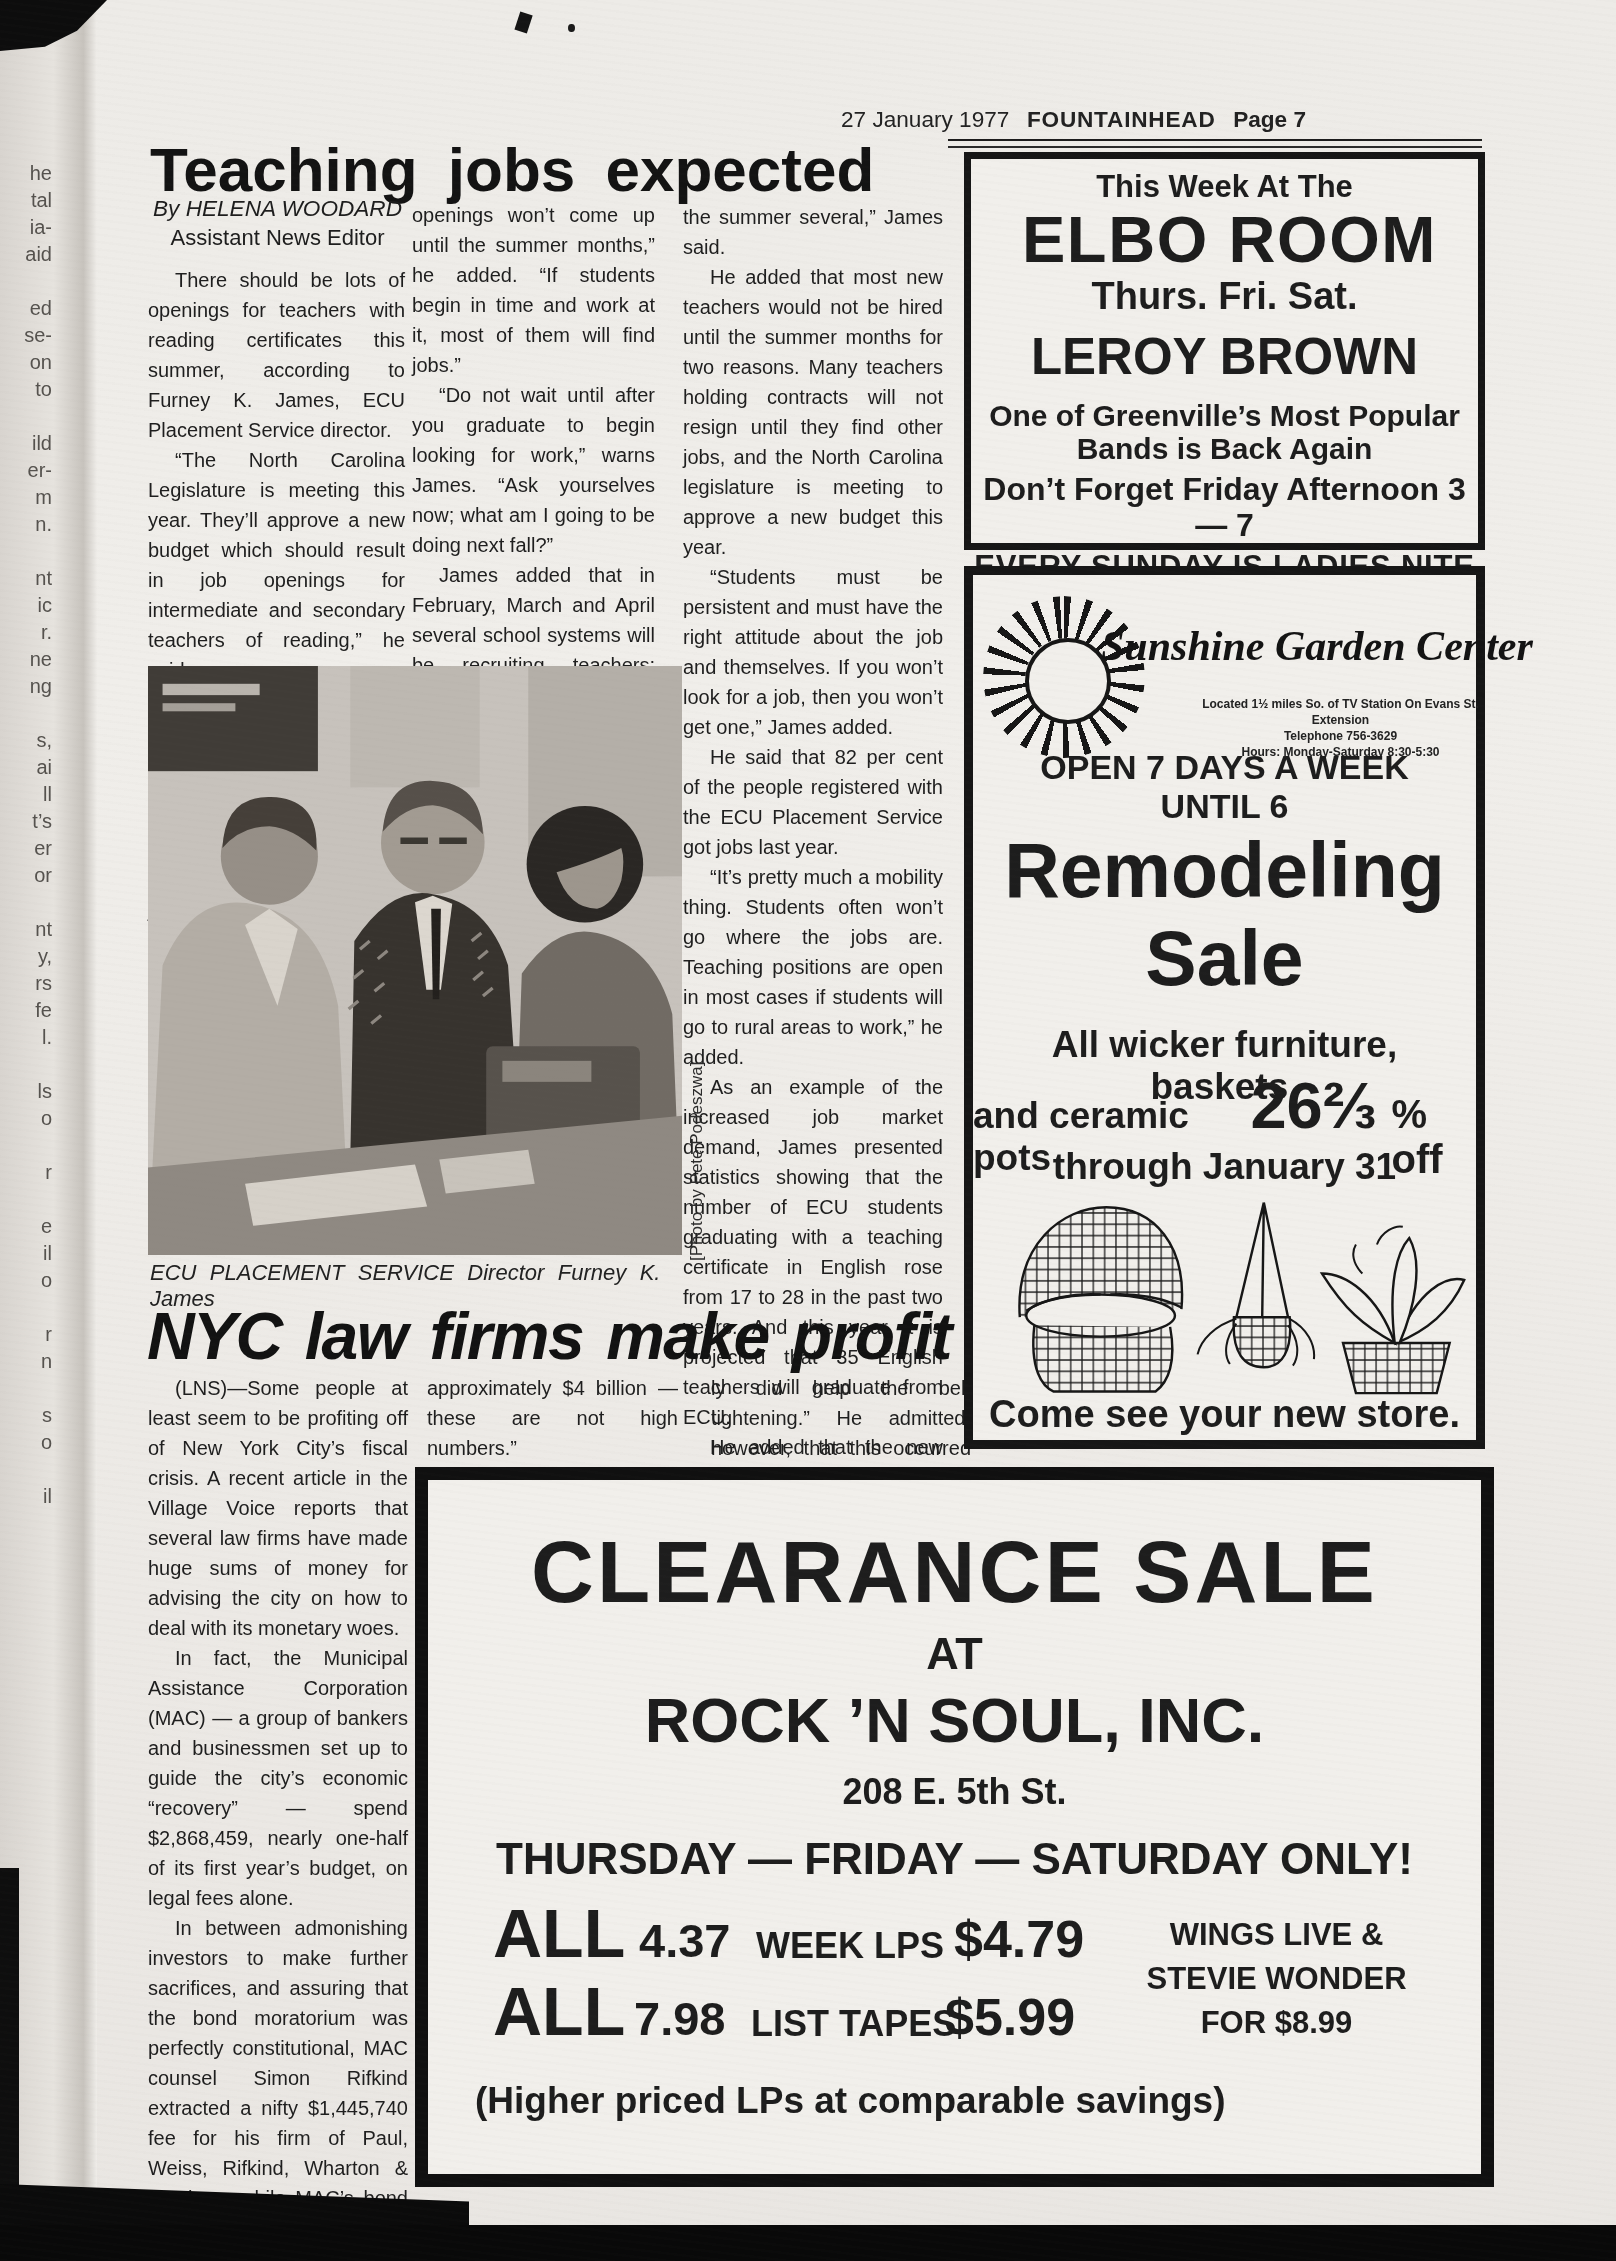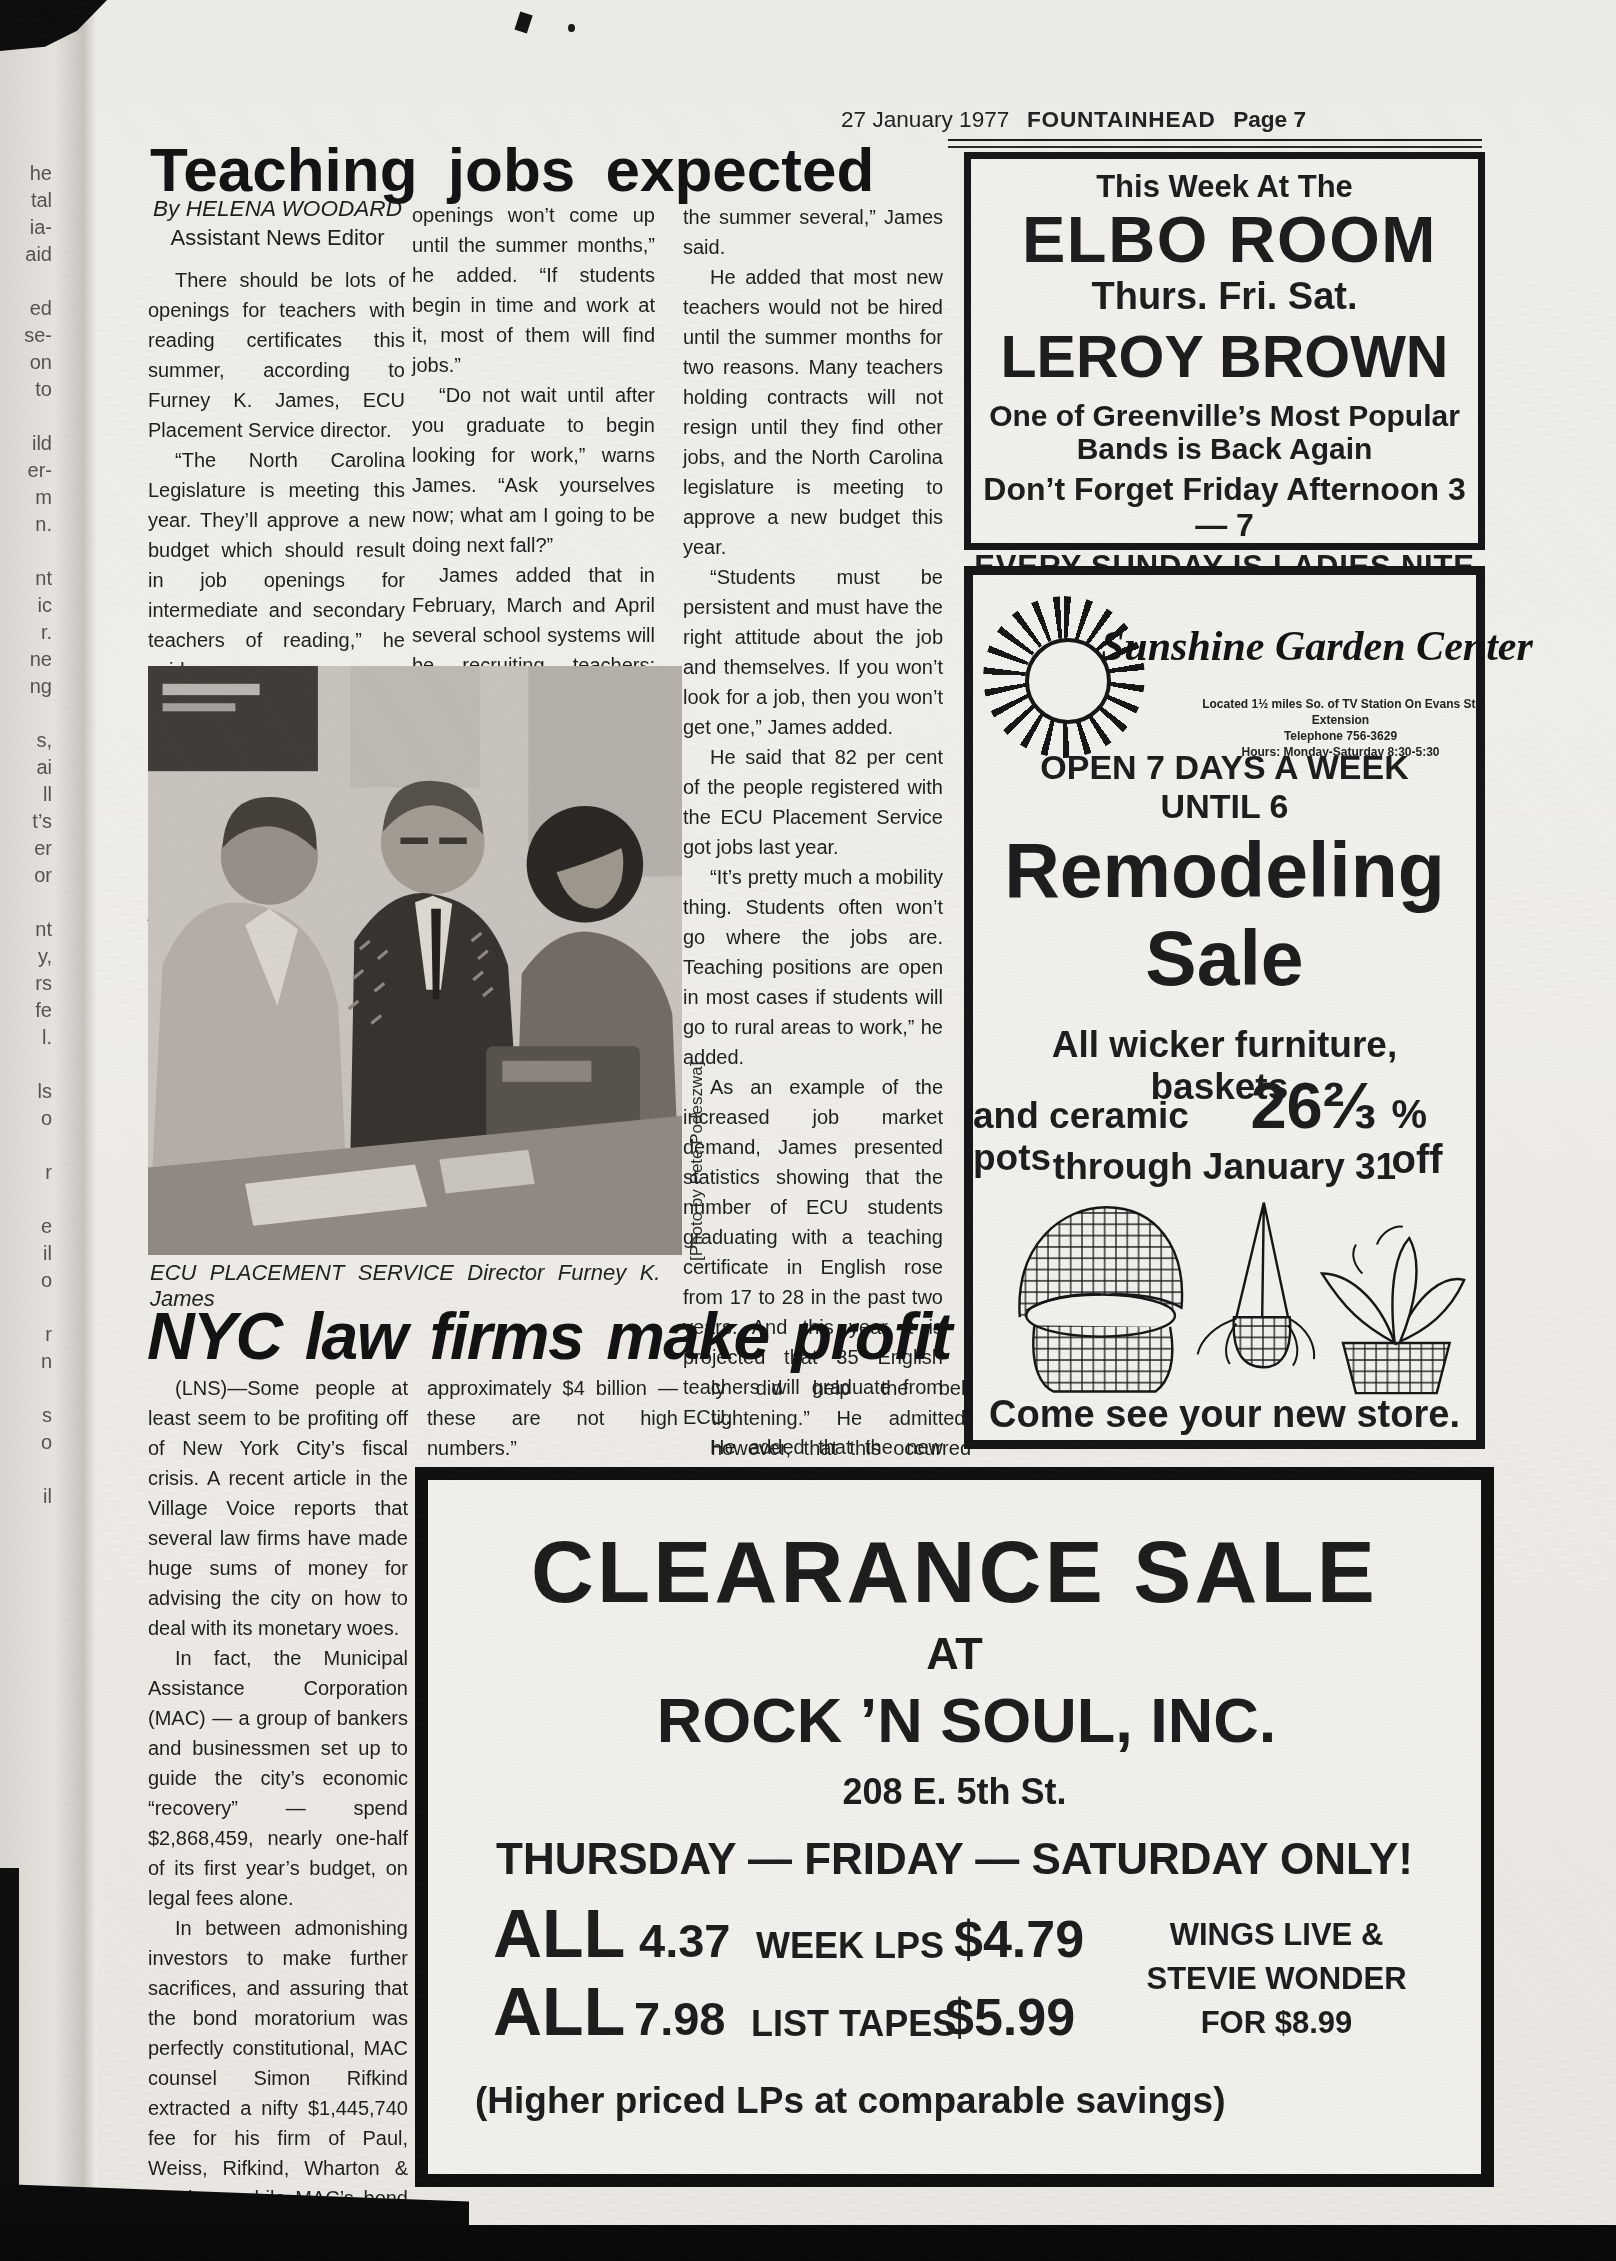--- a/index.html
+++ b/index.html
@@ -51,21 +51,21 @@
     letter-spacing:-1.6px;word-spacing:6.5px;white-space:nowrap;color:#121212;}
   .a2c1{left:148px;top:1373px;width:260px;}
   .a2c2{left:427px;top:1373px;width:251px;}
   .a2c3{left:711px;top:1373px;width:260px;}
   
   .ad-elbo{left:964px;top:152px;width:521px;height:398px;border:7.3px solid #161616;background:#f1efeb;
     text-align:center;box-sizing:border-box;}
   .ad-elbo .el1{font-size:31px;font-weight:bold;margin-top:11.3px;line-height:34px;}
   .ad-elbo .el2{font-size:65px;font-weight:bold;line-height:71px;letter-spacing:1.6px;padding-left:10px;}
   .ad-elbo .el3{font-size:38px;font-weight:bold;line-height:42px;}
-  .ad-elbo .el4{font-size:59px;font-weight:bold;line-height:56px;margin-top:11.3px;}
+  .ad-elbo .el4{font-size:51px;font-weight:bold;line-height:56px;margin-top:11.3px;}
   .ad-elbo .el5{font-size:30px;font-weight:bold;line-height:33px;margin-top:14px;}
   .ad-elbo .el6{font-size:30px;font-weight:bold;line-height:33px;}
   .ad-elbo .el7{font-size:32px;font-weight:bold;line-height:36px;margin-top:6.5px;}
   .ad-elbo .el8{font-size:31px;font-weight:bold;line-height:34px;margin-top:6.5px;letter-spacing:0.8px;}
   
   .ad-sun{left:964px;top:566px;width:521px;height:883px;border:9px solid #161616;background:#f1efeb;
     box-sizing:border-box;}
   .sun-logo{position:absolute;left:9.7px;top:21px;width:162px;height:162px;}
   .sun-rays{position:absolute;inset:0;border-radius:50%;
     background:repeating-conic-gradient(#161616 0 5deg,transparent 5deg 16deg);
@@ -96,21 +96,21 @@
     font-size:37px;font-weight:bold;}
   .sun-plants{position:absolute;left:24px;top:621px;width:469px;height:202px;}
   .sun-tag{position:absolute;left:0;top:818px;width:100%;text-align:center;
     font-size:38px;font-weight:bold;}
   
   .ad-rock{left:415px;top:1467px;width:1079px;height:720px;border:13px solid #101010;background:#f1efeb;
     box-sizing:border-box;}
   .rk-title{position:absolute;left:0;top:42px;width:100%;text-align:center;
     font-size:87px;font-weight:bold;letter-spacing:3.2px;}
   .rk-at{position:absolute;left:0;top:148px;width:100%;text-align:center;font-size:45px;font-weight:bold;}
-  .rk-store{position:absolute;left:12px;top:204px;width:100%;text-align:center;font-size:63px;font-weight:bold;}
+  .rk-store{position:absolute;left:0;top:204px;width:100%;text-align:center;font-size:63px;font-weight:bold;}
   .rk-addr{position:absolute;left:0;top:291px;width:100%;text-align:center;font-size:36px;font-weight:bold;}
   .rk-days{position:absolute;left:0;top:354px;width:100%;text-align:center;font-size:44px;font-weight:bold;}
   .rk-row{position:absolute;height:73px;}
   .rk-row .rk-all{position:absolute;font-size:68px;font-weight:bold;left:0;top:0;}
   .rk-row .rk-price{position:absolute;font-size:47px;font-weight:bold;top:19.4px;}
   .rk-row .rk-label{position:absolute;font-size:36px;font-weight:bold;top:31px;}
   .rk-row .rk-sale{position:absolute;font-size:52px;font-weight:bold;top:14.6px;}
   .rk-row1{left:65px;top:414px;width:647px;}
   .rk-row1 .rk-price{left:146px;}
   .rk-row1 .rk-label{left:263px;}

